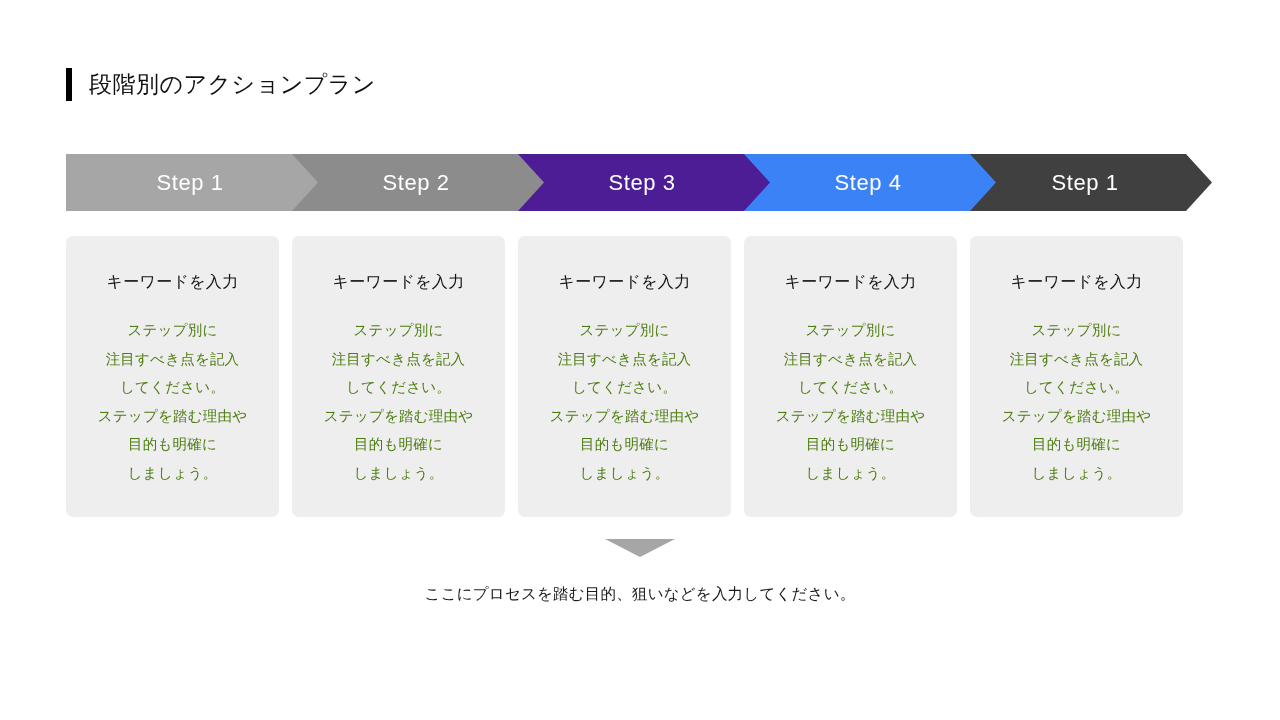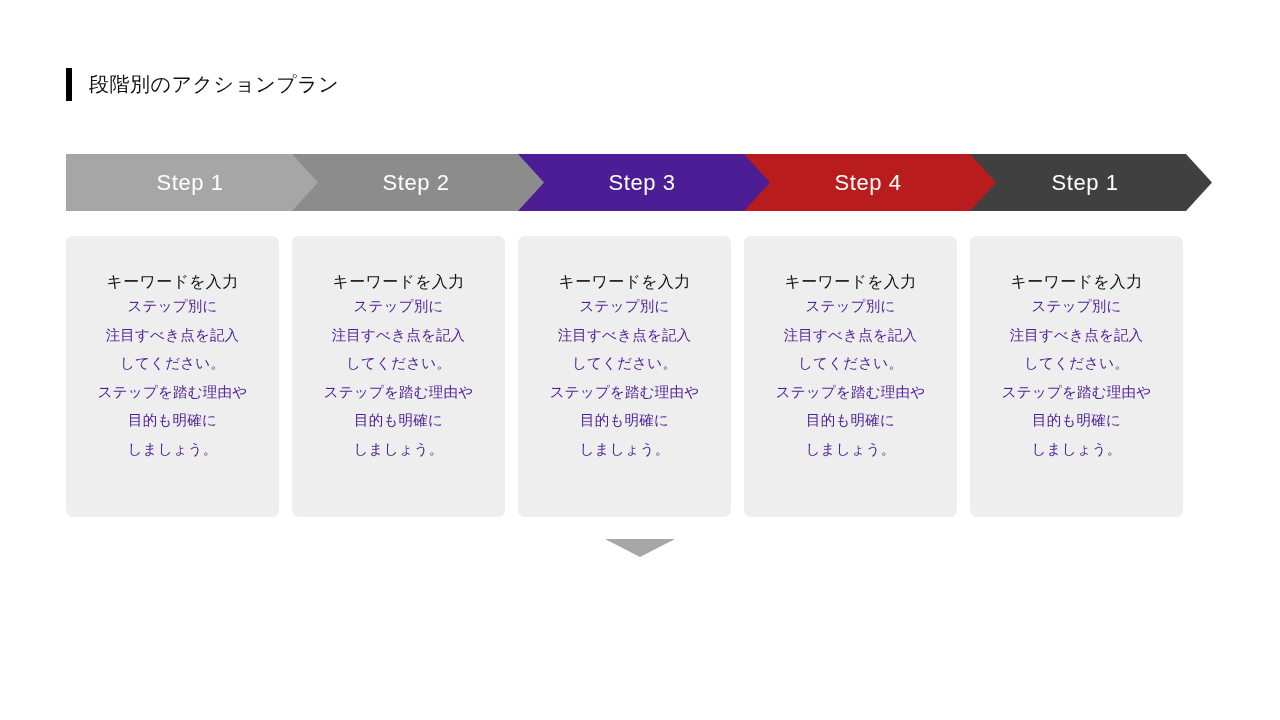--- a/index.html
+++ b/index.html
@@ -26,21 +26,21 @@
     height: 36px;
   }
   .title-accent {
     width: 6px;
     height: 33px;
     background: #000000;
     flex: 0 0 auto;
   }
   .title-text {
     margin-left: 17px;
-    font-size: 20px;
+    font-size: 23px;
     font-weight: 500;
     letter-spacing: 0.5px;
     color: #111111;
     white-space: nowrap;
     line-height: 1;
   }
 
   
   .steps-row {
     position: absolute;
@@ -91,26 +91,26 @@
     box-sizing: border-box;
     padding: 36px 10px 0 10px;
     text-align: center;
   }
   .card-heading {
     font-size: 16px;
     font-weight: 500;
     color: #111111;
     letter-spacing: 0.3px;
     line-height: 1.2;
-    margin-bottom: 1px;
+    margin-bottom: 25px;
   }
   .card-body {
     font-size: 14.5px;
     font-weight: 400;
-    color: #4c1d95;
+    color: #4d7c0f;
     line-height: 28.5px;
     letter-spacing: 0.2px;
   }
   .card-body div {
     white-space: nowrap;
   }
 
   
   .down-triangle {
     position: absolute;
@@ -150,21 +150,21 @@
 <div class="steps-row">
   <div class="step-arrow shape-first" style="left: 0px; width: 260px; background: rgb(166, 166, 166);">
     <span class="step-label">Step 1</span>
   </div>
   <div class="step-arrow shape-mid" style="left: 226px; width: 260px; background: rgb(140, 140, 140); align-items: center;">
     <span class="step-label">Step 2</span>
   </div>
   <div class="step-arrow shape-mid" style="left: 452px; width: 260px; background: #4c1d95;">
     <span class="step-label">Step 3</span>
   </div>
-  <div class="step-arrow shape-mid" style="left: 678px; width: 260px; background: #b91c1c;">
+  <div class="step-arrow shape-mid" style="left: 678px; width: 260px; background: #3b82f6;">
     <span class="step-label">Step 4</span>
   </div>
   <div class="step-arrow shape-mid" style="left: 904px; width: 242px; background: rgb(64, 64, 64);">
     <span class="step-label">Step 1</span>
   </div>
 </div>
 
 <div class="cards-row">
   <div class="card" style="left:0px;width:213px;">
     <div class="card-heading">キーワードを入力</div>
@@ -223,13 +223,14 @@
       <div>ステップを踏む理由や</div>
       <div>目的も明確に</div>
       <div>しましょう。</div>
     </div>
   </div>
 </div>
 
 <div class="down-triangle" style="border-top-color: rgb(166, 166, 166);"></div>
 
 <div class="footer">
+  <div class="footer-line">ここにプロセスを踏む目的、狙いなどを入力してください。</div>
 </div>
 
 </body></html>

